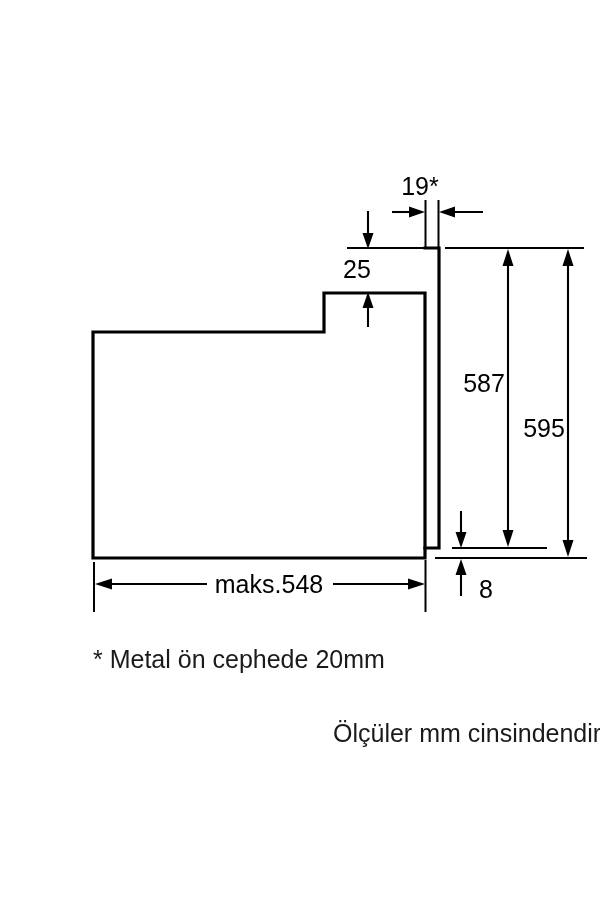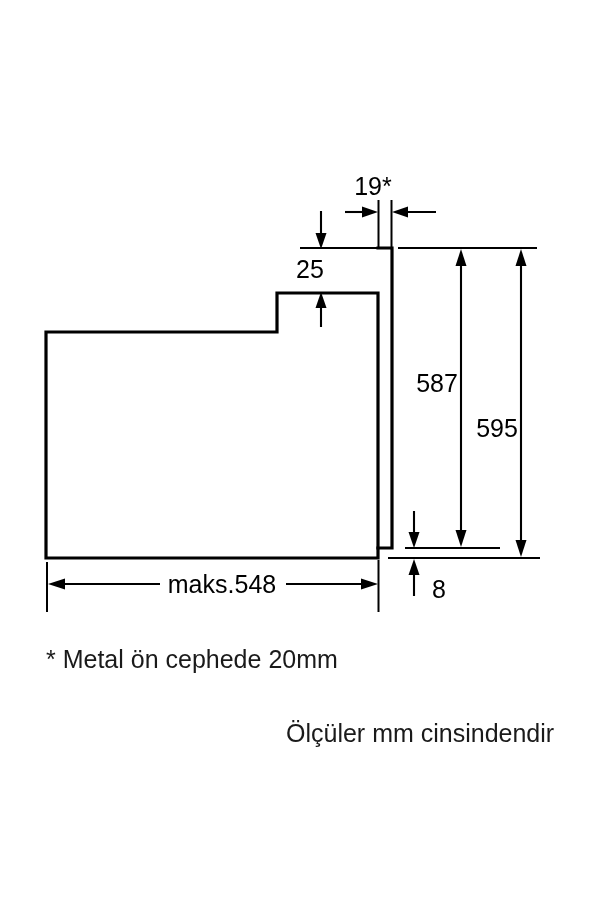--- a/index.html
+++ b/index.html
@@ -14,20 +14,21 @@
     font-family: "Liberation Sans", sans-serif;
     color: #000000;
     overflow: hidden;
   }
   #drawing-root {
     position: absolute;
     left: 0;
     top: 0;
     width: 524px;
     height: 900px;
+    padding-left: 47px;
   }
   svg.tech-drawing {
     display: block;
     width: 600px;
     height: 900px;
   }
   .outline {
     fill: none;
     stroke: #000000;
     stroke-width: 3.2;

